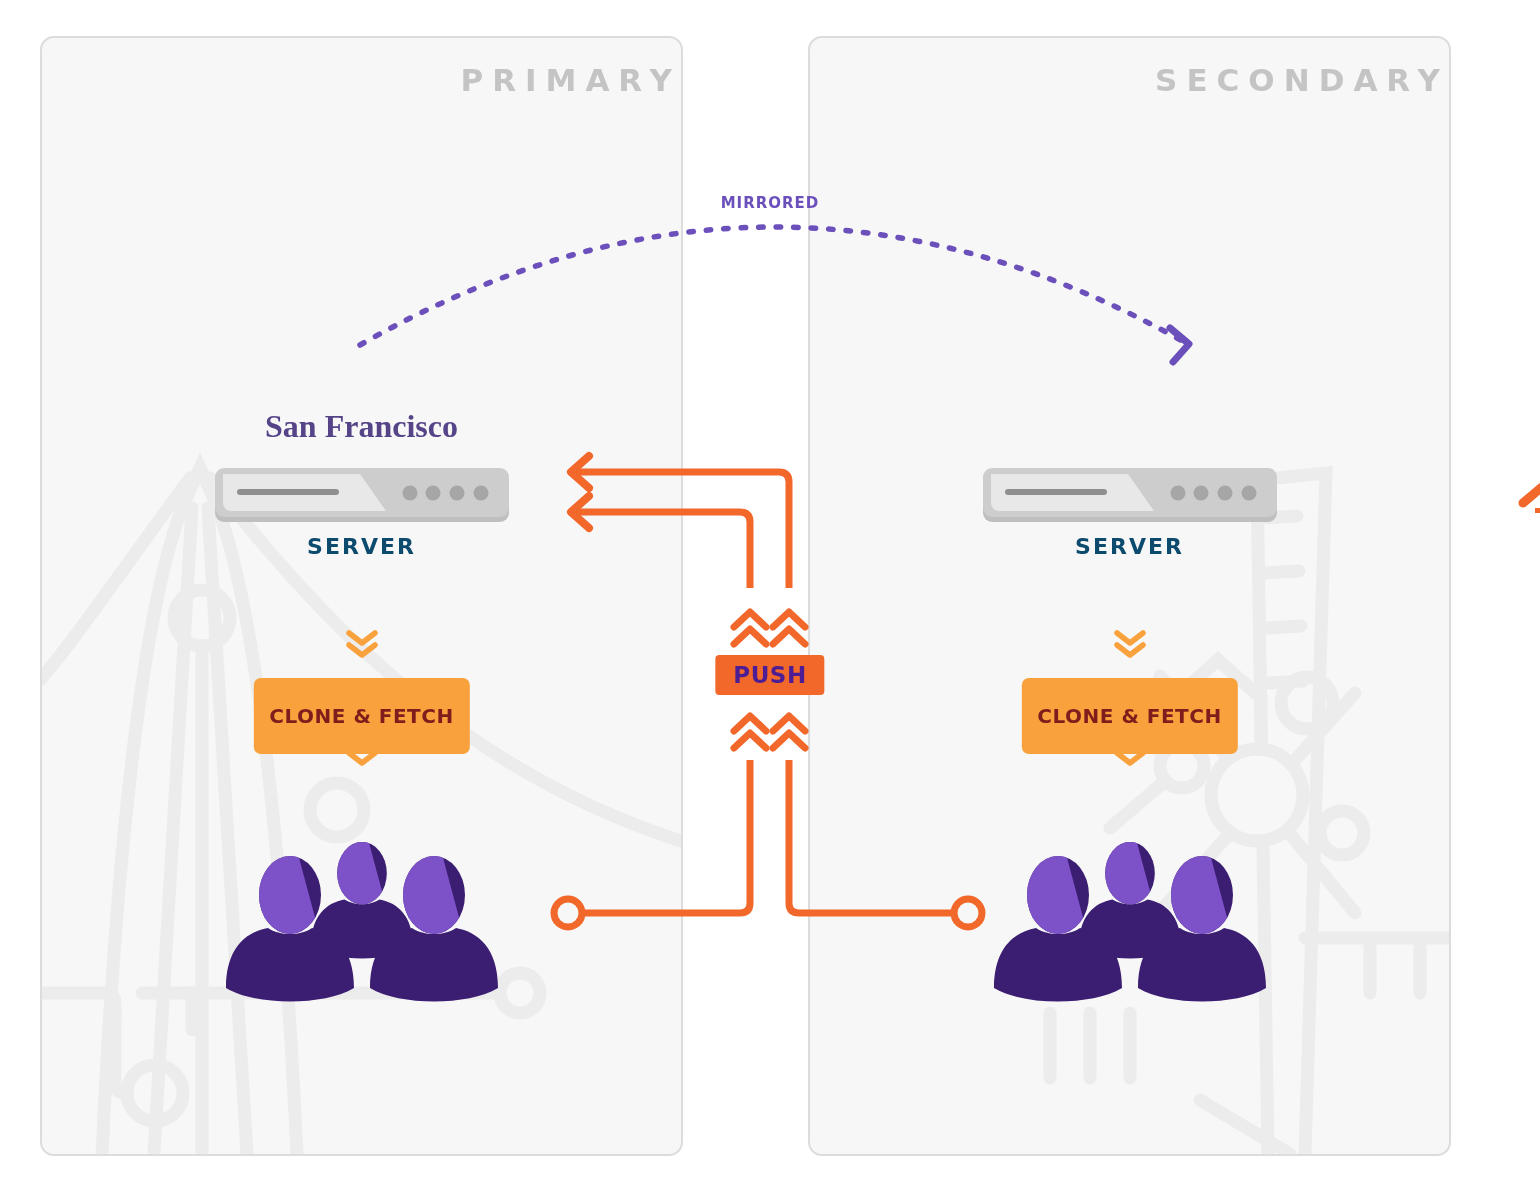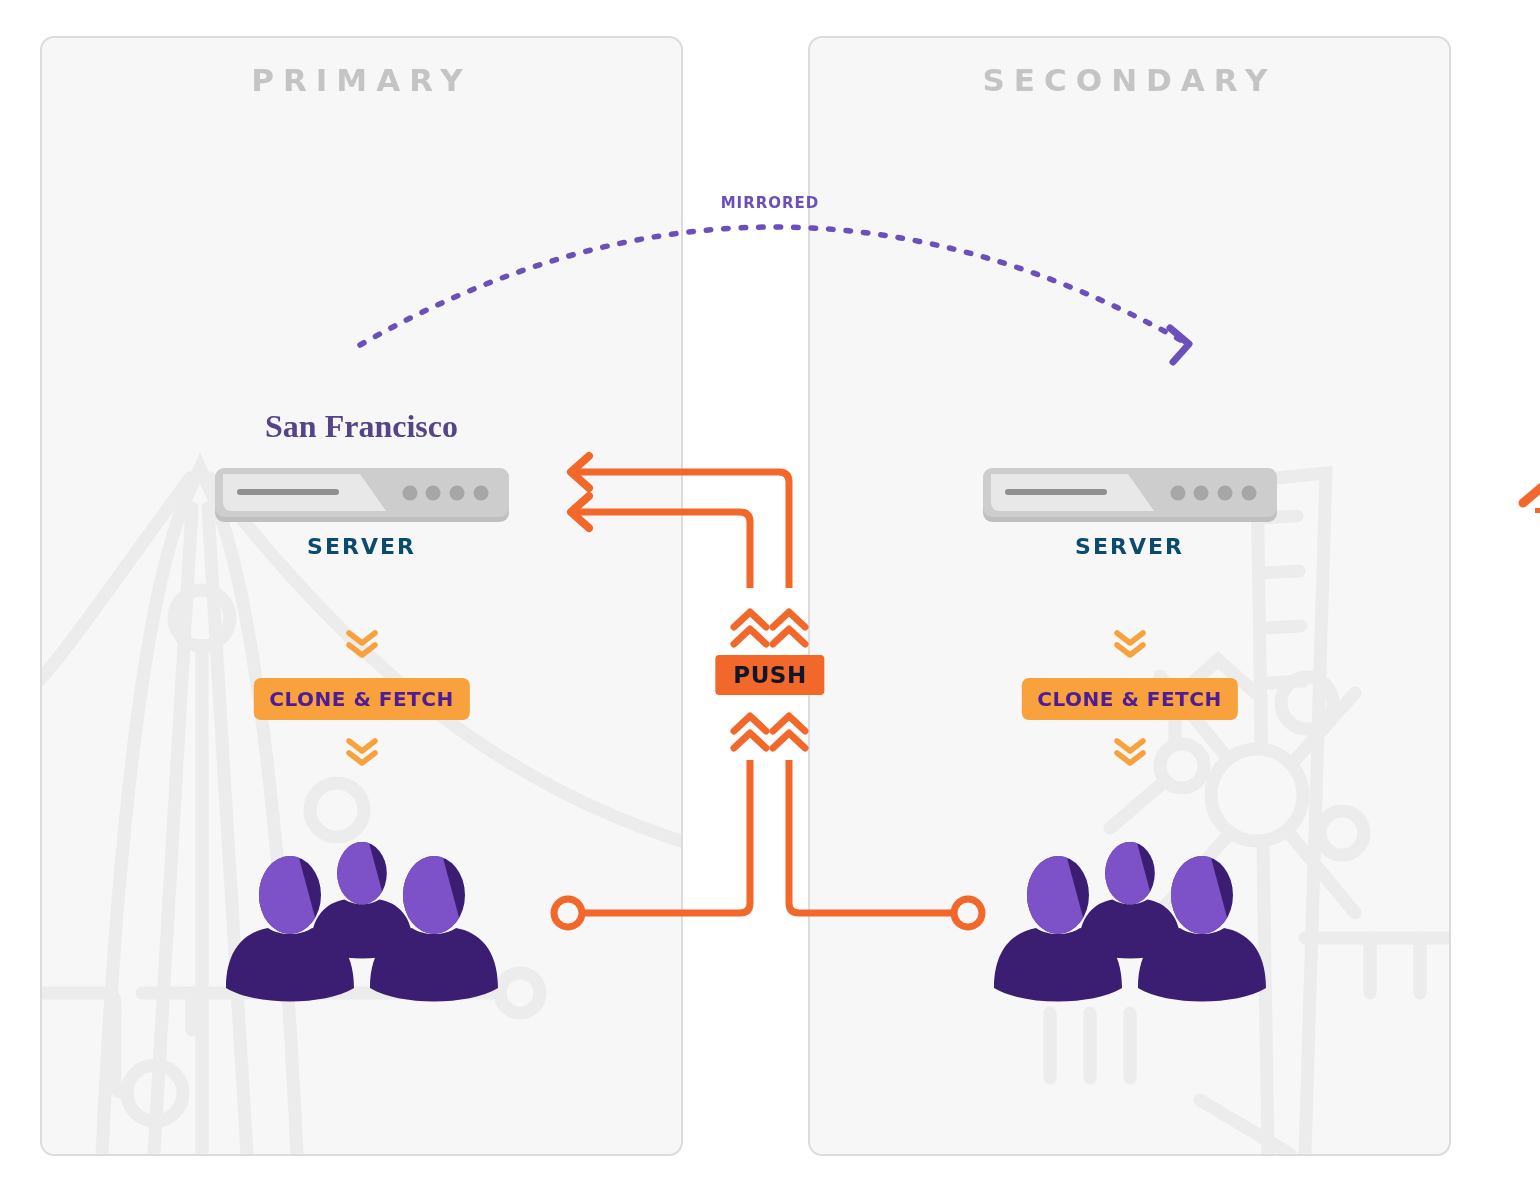--- a/index.html
+++ b/index.html
@@ -8,51 +8,51 @@
     font-family:"DejaVu Sans","Liberation Sans",sans-serif;
   }
   
   .panel{
     position:absolute;top:36px;width:643px;height:1120px;box-sizing:border-box;
     background:#f7f7f7;border:2px solid #dcdcdc;border-radius:14px;overflow:hidden;
   }
   .panel-primary{left:40px;}
   .panel-secondary{left:808px;}
   .panel-title{
-    position:absolute;top:24px;left:0;width:100%;text-align:center;margin:0;
+    position:absolute;top:24px;left:0;width:100%;text-align:right;margin:0;
     font-size:31px;font-weight:bold;letter-spacing:9px;color:#c4c4c4;
   }
   .watermark{position:absolute;left:0;top:0;}
   
   .site-name{
     position:absolute;top:370px;left:50%;transform:translateX(-50%);
     font-size:32px;font-weight:bold;color:#554488;white-space:nowrap;font-family:Liberation Serif, serif;
   }
   .server-svg{position:absolute;top:428px;left:50%;transform:translateX(-50%);}
   .server-label{
     position:absolute;top:496px;left:50%;transform:translateX(-50%);
     font-size:22px;font-weight:bold;letter-spacing:2px;color:#0c4a6e;
   }
   .chev-a{position:absolute;top:592px;left:50%;transform:translateX(-50%);}
   .clone-btn{
     position:absolute;top:640px;left:50%;transform:translateX(-50%);
-    background:#f9a13c;color:#4c1d95;font-size:20px;font-weight:bold;
-    padding:9px 16px;border-radius:7px;white-space:nowrap;letter-spacing:.5px;text-align:right;
+    background:#f9a13c;color:#7f1d1d;font-size:20px;font-weight:bold;
+    padding:26px 16px;border-radius:7px;white-space:nowrap;letter-spacing:.5px;text-align:right;
   }
   .chev-b{position:absolute;top:700px;left:50%;transform:translateX(-50%);}
   .users-svg{position:absolute;top:802px;left:50%;transform:translateX(-50%);}
   
   .overlay{position:absolute;left:0;top:0;pointer-events:none;}
   .mirrored-label{
     position:absolute;top:194px;left:770px;transform:translateX(-50%);
     color:#6b4fbb;font-size:15px;font-weight:bold;letter-spacing:1px;white-space:nowrap;
   }
   .push-box{
     position:absolute;top:655px;left:770px;transform:translateX(-50%);
-    background:#f2672a;color:#0f172a;font-size:23px;font-weight:bold;
+    background:#f2672a;color:#4c1d95;font-size:23px;font-weight:bold;
     padding:7px 18px;border-radius:4px;letter-spacing:.5px;text-align:right;
   }
 </style>
 </head>
 <body>
 
 <div class="canvas">
 
   <section class="panel panel-primary">
     <svg class="watermark" width="639" height="1116" viewBox="0 0 639 1116">

